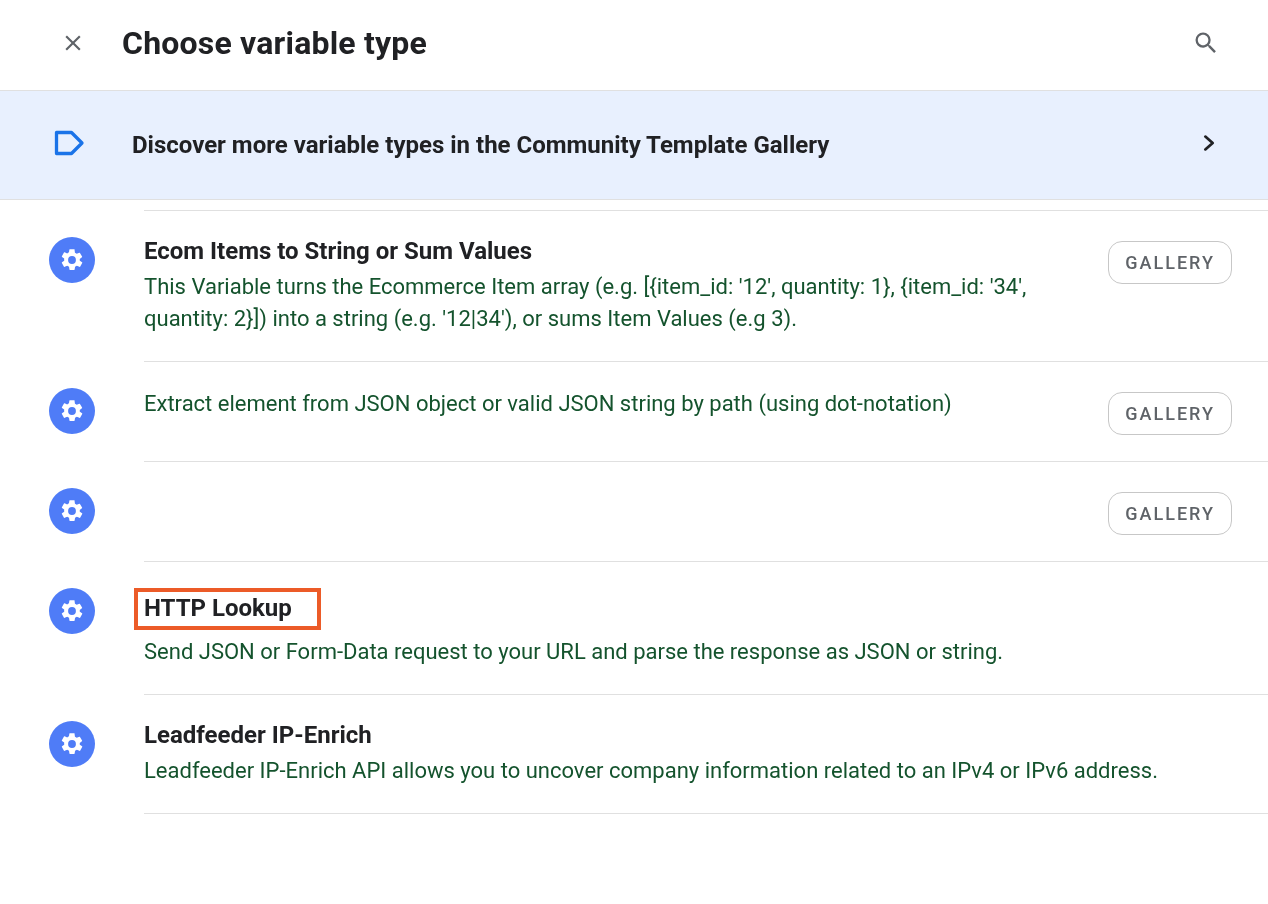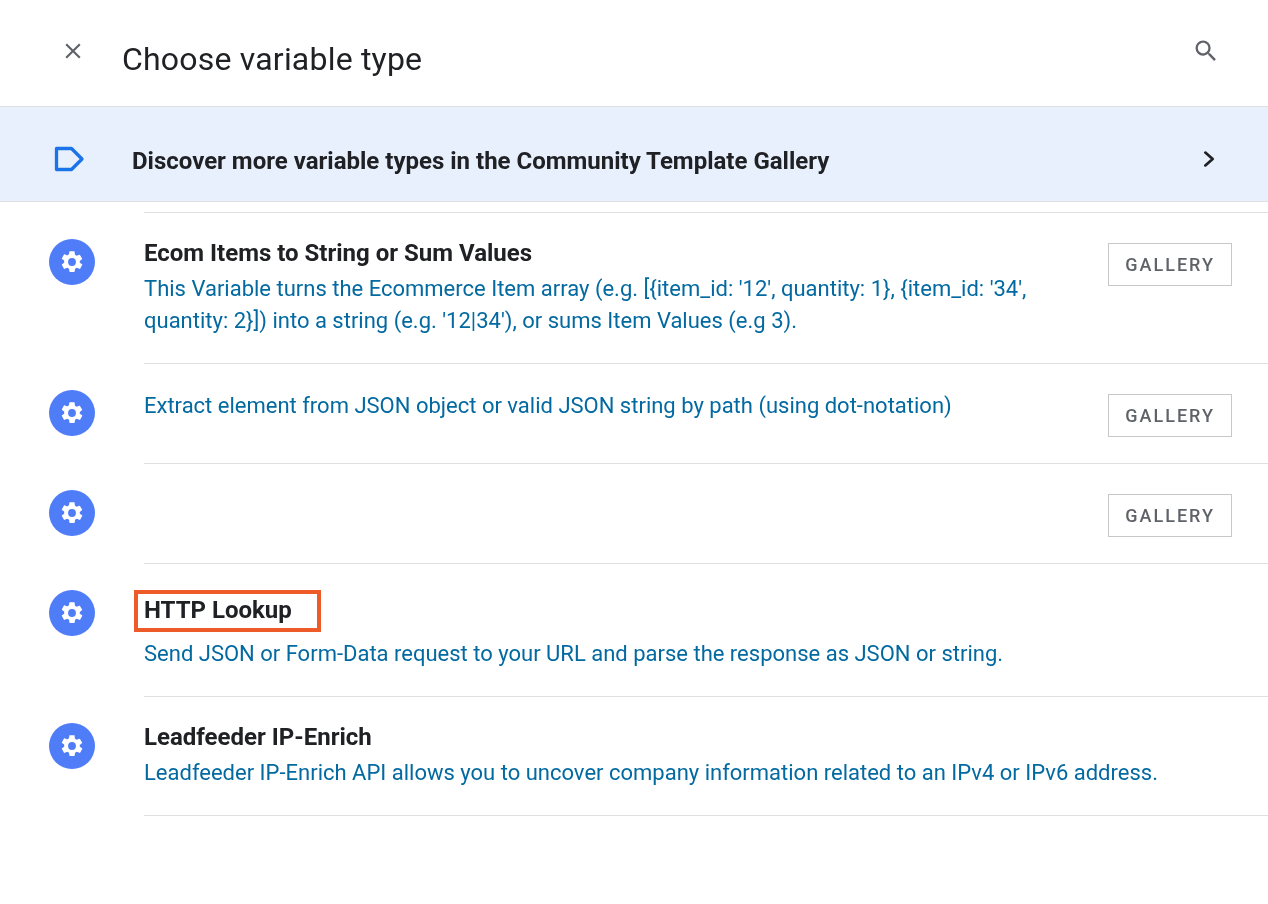--- a/index.html
+++ b/index.html
@@ -18,36 +18,35 @@
   .close-btn {
     cursor: pointer;
     display: flex;
     align-items: center;
     justify-content: center;
   }
   .close-btn svg { width: 26px; height: 26px; }
   .header-title {
     flex: 1;
     font-size: 32px;
-    font-weight: 400;
+    font-weight: 700;
     color: #202124;
     letter-spacing: 0.2px;
-    margin-top: 16px;
   }
   .search-btn {
     cursor: pointer;
     display: flex;
     align-items: center;
   }
   .search-btn svg { width: 28px; height: 28px; }
   .banner {
     background: #e8f0fe;
     display: flex;
     align-items: center;
-    padding: 34px 48px 20px 52px;
+    padding: 34px 48px 34px 52px;
     gap: 44px;
     cursor: pointer;
     border-top: 1px solid #e0e0e0;
     border-bottom: 1px solid #e0e0e0;
   }
   .banner-icon svg { width: 36px; height: 36px; }
   .banner-text {
     flex: 1;
     font-size: 24px;
     font-weight: 700;
@@ -86,26 +85,26 @@
   .item-icon svg { width: 26px; height: 26px; fill: #fff; }
   .item-content { flex: 1; min-width: 0; }
   .item-title {
     font-size: 24px;
     font-weight: 700;
     color: #202124;
     margin-bottom: 6px;
   }
   .item-desc {
     font-size: 22px;
-    color: #0369a1;
+    color: #14532d;
     line-height: 1.45;
   }
   .gallery-badge {
     border: 1px solid #c7c7c7;
-    border-radius: 0;
+    border-radius: 14px;
     padding: 10px 16px;
     font-size: 18px;
     letter-spacing: 2px;
     color: #5f6368;
     font-weight: 500;
     align-self: flex-start;
     margin-top: 4px;
     background: #fff;
   }
   .highlight-box {

